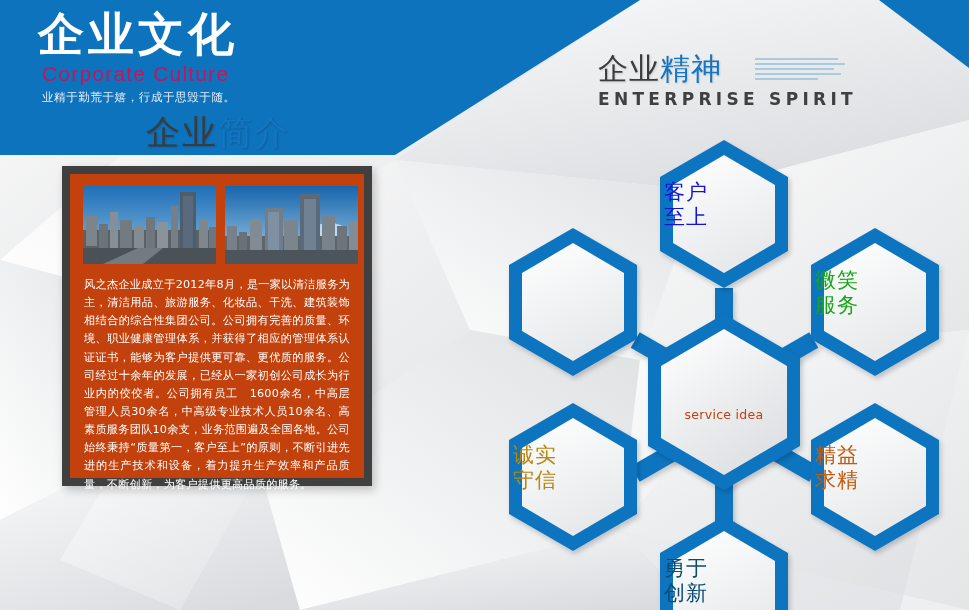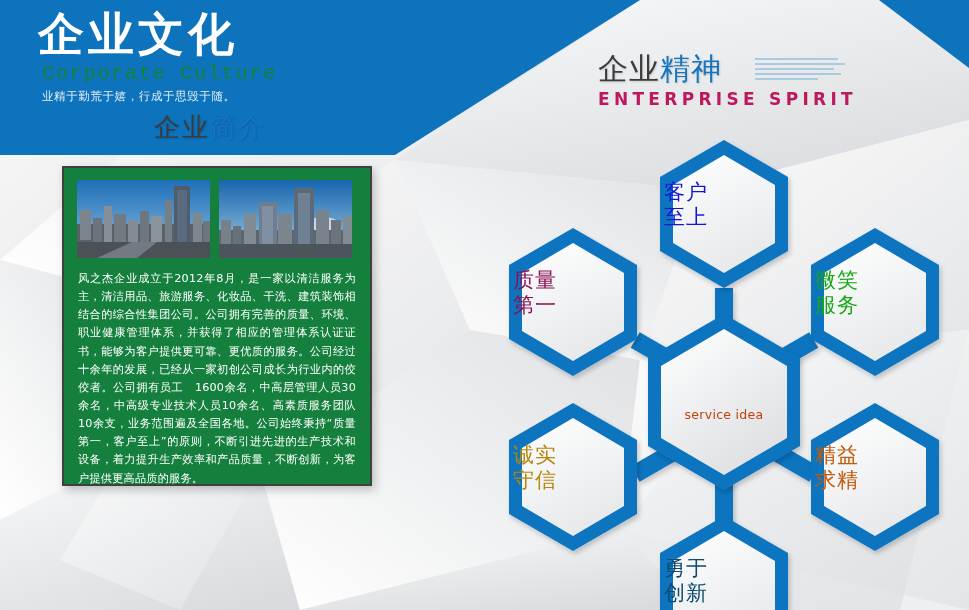--- a/index.html
+++ b/index.html
@@ -18,50 +18,50 @@
     position:absolute; left:0; top:0; width:640px; height:155px;
     background:#0d73bd; z-index:2;
     clip-path:polygon(0 0, 640px 0, 395px 155px, 0 155px);
   }
   .banner-inner { position:absolute; left:0; top:0; z-index:3; width:640px; }
   .cc-cn {
     font-size:46px; color:#ffffff; letter-spacing:4px;
     margin:8px 0 0 38px; line-height:1.15; font-weight:700;
   }
   .cc-en {
-    font-family:Liberation Mono, monospace;
-    font-size:21px; color:#15803d; letter-spacing:1.2px;
+    font-family:Liberation Sans, sans-serif;
+    font-size:21px; color:#be185d; letter-spacing:1.2px;
     margin:1px 0 0 42px;
   }
   .cc-sub {
     font-size:11.5px; color:#e8f1f8; letter-spacing:0.6px;
     margin:4px 0 0 42px;
   }
 
   
   .corner-tri {
     position:absolute; right:0; top:0; width:90px; height:68px;
     background:#0d73bd; z-index:2;
     clip-path:polygon(100% 0, 100% 100%, 0 0);
   }
 
   
   .intro-title {
-    position:absolute; left:154px; top:112px; z-index:4;
-    font-size:26px; letter-spacing:2px; line-height:1.2;
+    position:absolute; left:146px; top:112px; z-index:4;
+    font-size:34px; letter-spacing:2px; line-height:1.2;
     text-shadow:1px 1px 2px rgba(0,0,0,.18);
   }
   .intro-title .dark { color:#3b3b3b; }
   .intro-title .blue { color:#1575c0; }
 
   
   .intro-panel {
     position:absolute; left:62px; top:166px; width:310px; height:320px;
-    background:#15803d; z-index:4;
-    border:2px solid #404040;
+    background:#c2410c; z-index:4;
+    border:8px solid #404040;
     box-shadow:3px 4px 9px rgba(0,0,0,.22);
   }
   .photos { display:flex; gap:9px; padding:12px 13px 0 13px; }
   .photo {
     width:133px; height:78px; position:relative; overflow:hidden;
     background:#1c4f82; flex:0 0 auto;
   }
   .photo svg { display:block; width:100%; height:100%; }
   .intro-body {
     color:#ffffff; font-size:11.2px; line-height:1.62;
@@ -71,21 +71,21 @@
 
   
   .spirit-head { position:absolute; left:598px; top:52px; z-index:4; }
   .spirit-cn {
     font-size:30px; letter-spacing:1px; line-height:1.1;
     text-shadow:1px 1px 2px rgba(0,0,0,.15);
   }
   .spirit-cn .dark { color:#3b3b3b; }
   .spirit-cn .blue { color:#1575c0;margin-top:9px; }
   .spirit-en {
-    font-size:17px; color:#be185d; letter-spacing:4.3px;
+    font-size:17px; color:#404040; letter-spacing:4.3px;
     font-weight:600; margin-top:4px;
   }
   .deco-text {
     position:absolute; left:157px; top:6px; width:90px;
   }
   .deco-text i {
     display:block; height:2px; background:#9fc4de;
     margin-bottom:3px; opacity:.85;
   }
 
@@ -303,19 +303,15 @@
   <div class="hex-label" style="left: 174px; top: 438px; width: 120px; color: #0c4a6e; font-family: Liberation Serif, serif;">
     <div>勇于</div>
     <div>创新</div>
   </div>
 
   <div class="hex-label" style="left: 23px; top: 325px; width: 120px; color: rgb(184, 134, 11);">
     <div>诚实</div>
     <div>守信</div>
   </div>
 
-  <div class="hex-label" style="left: 23px; top: 150px; width: 120px; color: rgb(138, 16, 85);">
-    <div>质量</div>
-    <div>第一</div>
-  </div>
 
   <div class="hex-center-en" style="left:164px; top:289px; width:140px;">service idea</div>
 </div>
 
 </body></html>

